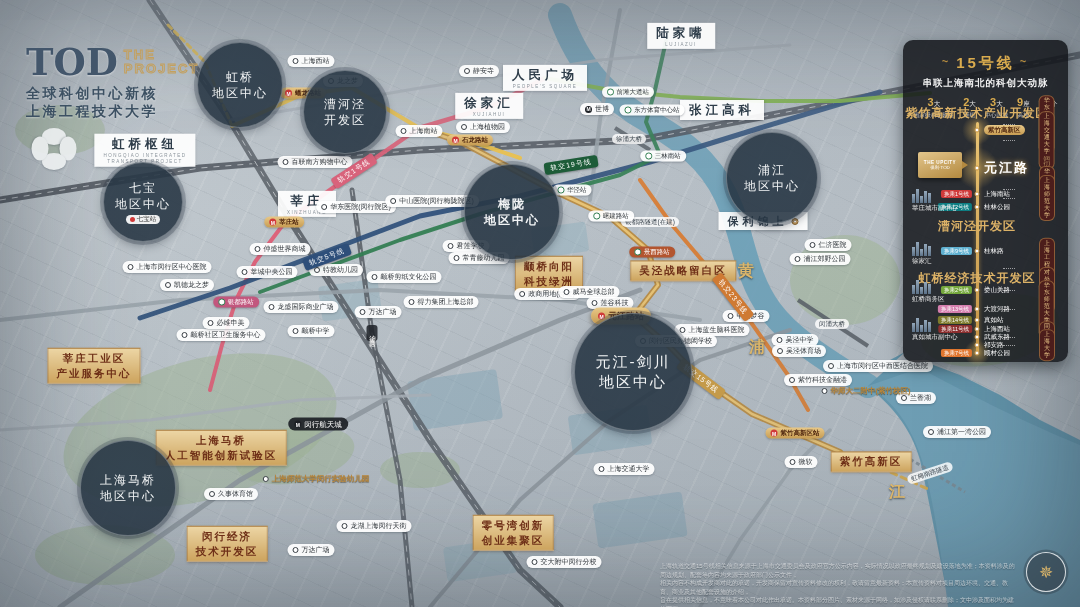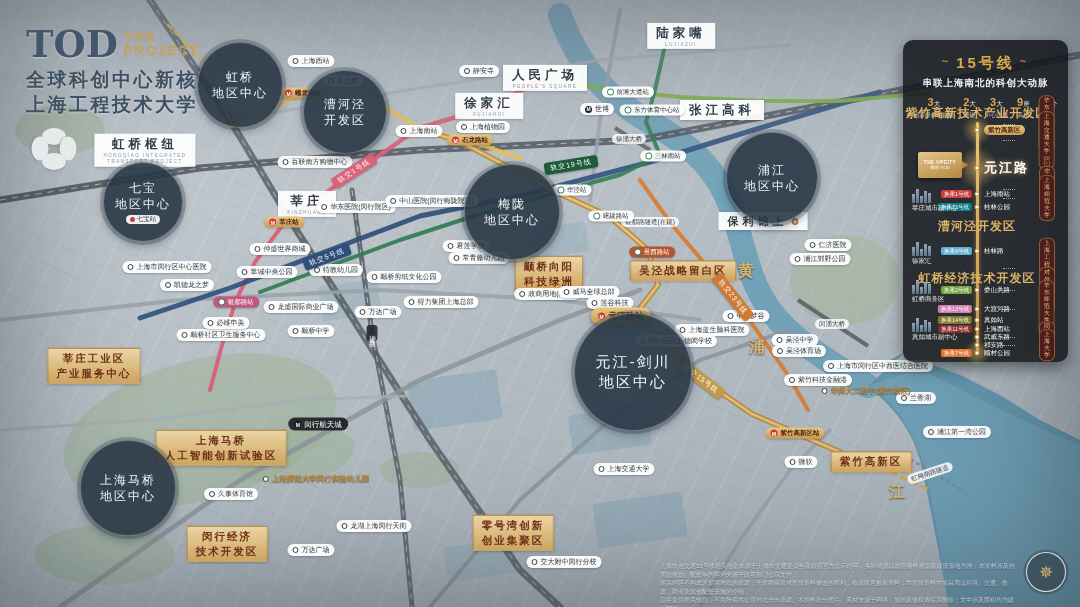--- a/index.html
+++ b/index.html
@@ -59,28 +59,28 @@
     background:linear-gradient(160deg,#e3c68c,#c6a05c 55%,#a97f3c);box-shadow:0 4px 10px rgba(50,35,10,.5);
     display:flex;flex-direction:column;align-items:center;justify-content:flex-end;padding-bottom:9px;}
   #uplogo .rays{position:absolute;top:5px;left:50%;transform:translateX(-50%);width:56px;height:28px;overflow:hidden;}
   #uplogo .rays:before{content:"";position:absolute;left:50%;top:100%;transform:translate(-50%,-50%);width:56px;height:56px;border-radius:50%;
     background:repeating-conic-gradient(rgba(255,255,255,.85) 0 2.5deg,rgba(255,255,255,0) 2.5deg 9deg);}
   #uplogo .t1{font-size:13.5px;font-weight:bold;color:#fff;letter-spacing:3px;text-shadow:0 1px 1px rgba(90,60,20,.5);}
   #uplogo .t2{font-size:9px;color:#fff;letter-spacing:2px;margin-top:2px;}
   #uplogo .tail{position:absolute;right:22px;bottom:-12px;width:0;height:0;border-left:7px solid transparent;
     border-right:7px solid transparent;border-top:14px solid #b3893f;transform:rotate(-18deg);}
   
-  #brand{position:absolute;left:26px;top:28px;z-index:9;}
+  #brand{position:absolute;left:26px;top:46px;z-index:9;}
   #brand .row{display:flex;align-items:flex-start;}
   #brand .tod{font-family:"DejaVu Serif",serif;font-weight:bold;font-size:37px;line-height:.9;color:#43566b;
     text-shadow:0 1px 2px rgba(255,255,255,.45);}
   #brand .theup{margin-left:6px;margin-top:2px;font-weight:bold;font-family:"Liberation Sans",sans-serif;}
   #brand .theup div{font-size:13px;letter-spacing:2px;color:rgba(200,165,94,.25);
     -webkit-text-stroke:.9px #c4a05e;line-height:1.05;}
-  #brand .slogan{font-family:"DejaVu Serif",serif;font-weight:bold;color:#3d5163;font-size:19px;
+  #brand .slogan{font-family:"DejaVu Serif",serif;font-weight:bold;color:#3d5163;font-size:14px;
     letter-spacing:2.5px;line-height:1.28;margin-top:6px;text-shadow:0 1px 2px rgba(255,255,255,.4);}
   
   #panel{position:absolute;left:903px;top:40px;width:165px;height:322px;z-index:10;
     background:rgba(17,19,24,.84);border-radius:10px;box-shadow:0 6px 16px rgba(10,15,20,.5);}
   #panel .p-title{position:absolute;top:14px;width:100%;text-align:center;color:#d9ab4e;
     font-size:15px;font-weight:bold;letter-spacing:3px;}
   #panel .p-title:before,#panel .p-title:after{content:"~";color:#b78d3f;font-size:11px;margin:0 5px;vertical-align:3px;}
   #panel .p-sub{position:absolute;top:37px;width:100%;text-align:center;color:#f2f2f2;font-size:9.5px;
     font-weight:bold;letter-spacing:1px;}
   #p-stats{position:absolute;top:52px;left:6px;right:6px;display:flex;justify-content:space-between;}
@@ -187,21 +187,21 @@
       </div>
       <div class="lb circle" style="height: 84px; width: 84px; font-size: 12px; left: 345px; top: 112px; transform: translate(-50%, -50%);">
         <div class="l1">漕河泾</div>
         <div class="l2">开发区</div>
       </div>
       <div class="lb circle" style="height: 80px; width: 80px; font-size: 12px; left: 143px; top: 202px; transform: translate(-50%, -50%);">
         <div class="l1">七宝</div>
         <div class="l2">地区中心</div>
         <div class="statag"><i></i>七宝站</div>
       </div>
-      <div class="lb circle" style="height: 96px; width: 96px; font-size: 12px; left: 512px; top: 212px; transform: translate(-50%, -50%);">
+      <div class="lb circle" style="height: 96px; width: 96px; font-size: 12px; left: 512px; top: 212px; transform: translate(-50%, -50%); font-weight: bold;">
         <div class="l1">梅陇</div>
         <div class="l2">地区中心</div>
       </div>
       <div class="lb circle" style="height: 118px; width: 118px; font-size: 15px; left: 633px; top: 372px; transform: translate(-50%, -50%);">
         <div class="l1">元江-剑川</div>
         <div class="l2">地区中心</div>
       </div>
       <div class="lb circle" style="height: 92px; width: 92px; font-size: 12px; left: 772px; top: 178px; transform: translate(-50%, -50%);">
         <div class="l1">浦江</div>
         <div class="l2">地区中心</div>

